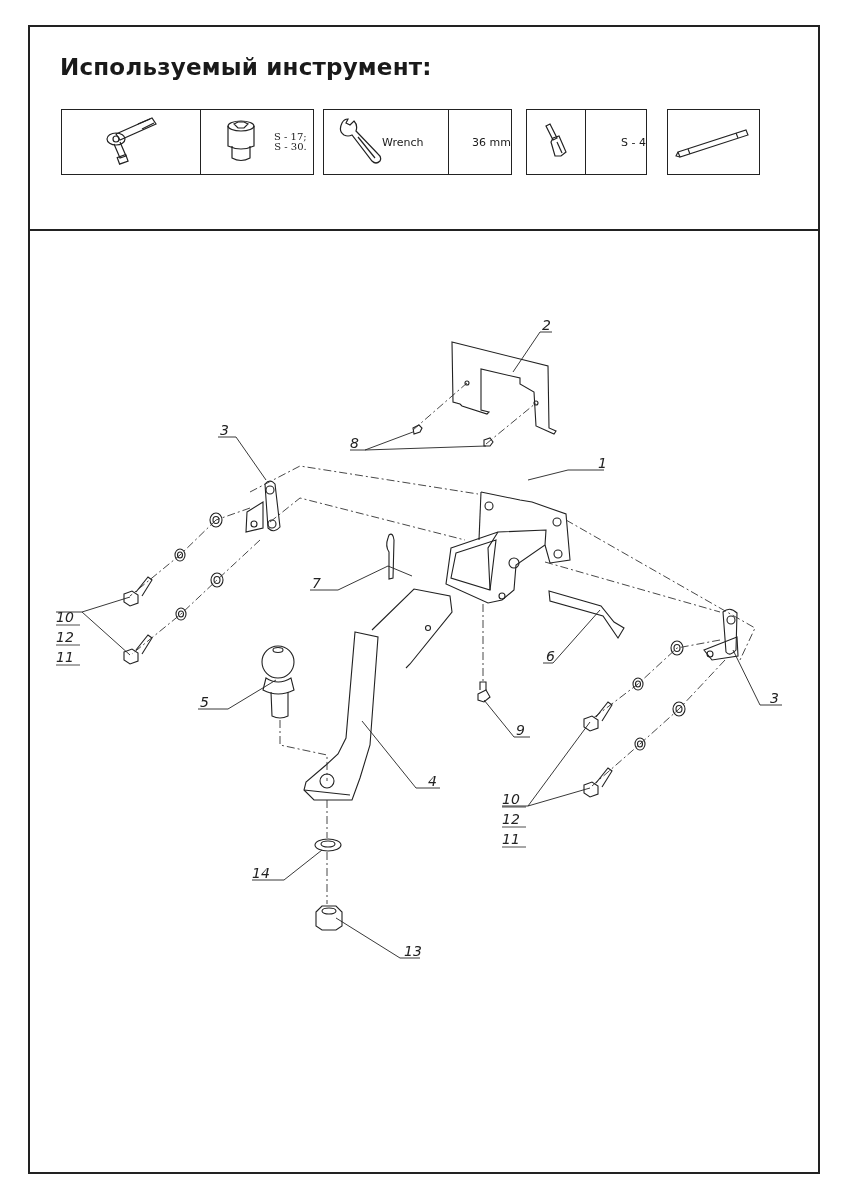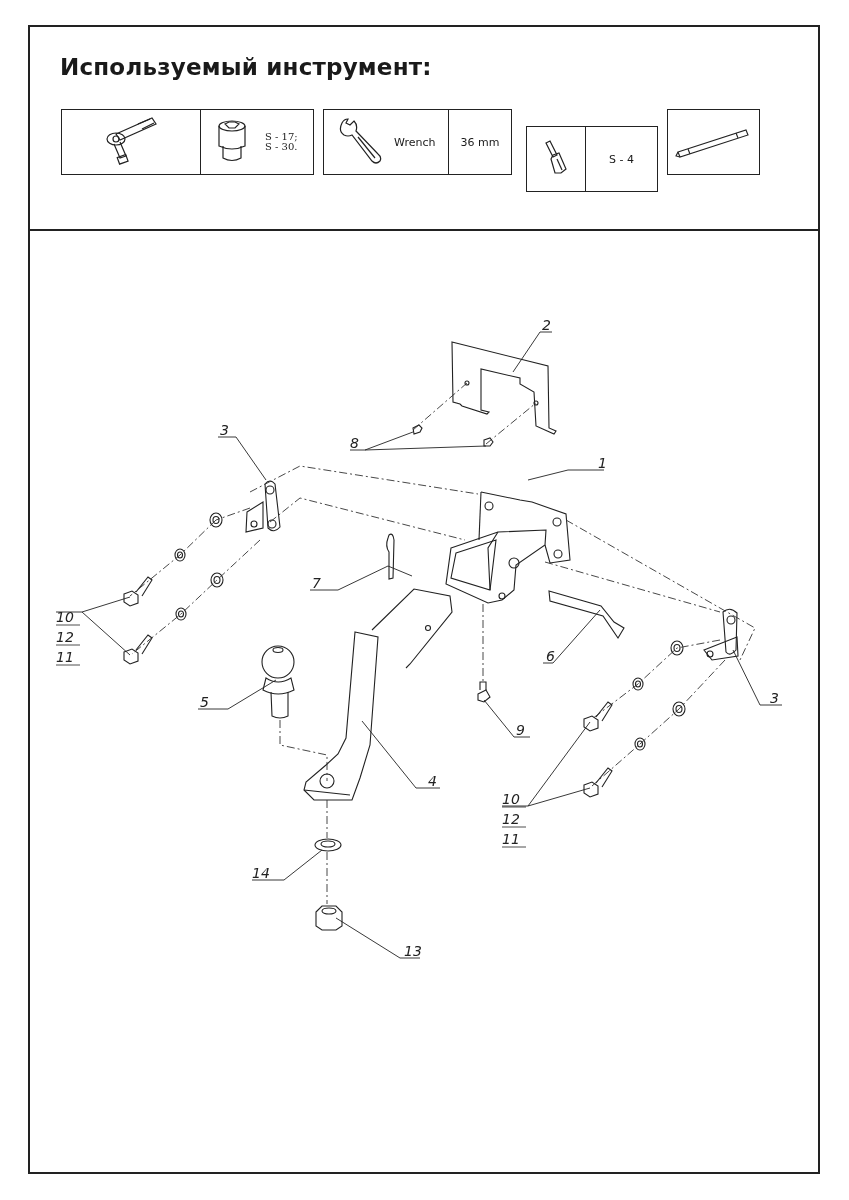--- a/index.html
+++ b/index.html
@@ -2,21 +2,21 @@
 <html><head>
 <meta charset="utf-8">
 <style>
   html,body{margin:0;padding:0;background:#fff;}
   body{width:849px;height:1200px;position:relative;overflow:hidden;font-family:"DejaVu Sans",sans-serif;color:#1a1a1a;}
   .frame{position:absolute;left:28px;top:25px;width:792px;height:1149px;border:2px solid #222;box-sizing:border-box;}
   .divider{position:absolute;left:28px;top:229px;width:792px;height:2px;background:#222;}
   .title{position:absolute;left:60px;top:54px;font-size:23px;font-weight:bold;letter-spacing:0.2px;}
   .toolbox{position:absolute;top:109px;height:66px;border:1.5px solid #222;box-sizing:border-box;display:flex;}
   .cell{height:100%;box-sizing:border-box;position:relative;display:flex;align-items:center;justify-content:center;font-size:11px;}
-  .cell + .cell{border-left:1.5px solid #222;}
+  .cell + .cell{border-left:1.5px solid #222;justify-content:flex-end;}
   .cell svg{display:block;}
   .small{font-family:"DejaVu Serif",serif;font-size:10px;line-height:10px;}
   .drawing{position:absolute;left:0;top:0;width:849px;height:1200px;}
   .lbl{font-family:"DejaVu Sans",sans-serif;font-style:italic;font-size:14px;fill:#222;}
 </style>
 </head>
 <body>
 
 <div class="frame"></div>
 <div class="divider"></div>
@@ -29,21 +29,21 @@
       <g fill="none" stroke="#222" stroke-width="1.2">
         <path d="M30 22 L66 6 L70 12 L34 28 Z"></path>
         <path d="M52 12 L64 7 M56 17 L68 11"></path>
         <ellipse cx="30" cy="27" rx="9" ry="6"></ellipse>
         <circle cx="30" cy="27" r="3"></circle>
         <path d="M28 32 L34 46 L40 44 L34 30"></path>
         <rect x="32" y="44" width="9" height="7" transform="rotate(-20 36 47)"></rect>
       </g>
     </svg>
   </div>
-  <div class="cell" style="flex:1;justify-content:flex-start;padding-left:14px;">
+  <div class="cell" style="flex:1;justify-content:flex-start;padding-left:23px;text-align:right;">
     <svg width="34" height="48" viewBox="0 0 34 48">
       <g fill="none" stroke="#222" stroke-width="1.2">
         <ellipse cx="17" cy="8" rx="13" ry="5"></ellipse>
         <path d="M4 8 L4 28 Q17 34 30 28 L30 8"></path>
         <path d="M8 28 L8 40 Q17 45 26 40 L26 28"></path>
         <path d="M10 6 L14 4 L20 4 L24 6 L20 10 L14 10 Z"></path>
       </g>
     </svg>
     <div class="small" style="margin-left:16px;">
       <div>S - 17;</div>
@@ -53,28 +53,28 @@
 </div>
 
 <div class="toolbox" style="left:323px;width:189px;">
   <div class="cell" style="width:124px;justify-content:flex-start;padding-left:12px;">
     <svg width="46" height="50" viewBox="0 0 46 50">
       <g fill="none" stroke="#222" stroke-width="1.2">
         <path d="M6 6 Q2 14 8 18 Q12 20 16 18 L36 44 Q40 48 44 44 Q46 40 42 37 L20 14 Q22 8 18 4 L14 8 L10 6 L12 2 Q8 2 6 6 Z"></path>
         <path d="M22 20 L39 41"></path>
       </g>
     </svg>
-    <span style="margin-left:12px;">Wrench</span>
+    <span style="">Wrench</span>
   </div>
   <div class="cell" style="flex:1;">
     <span>36 mm</span>
   </div>
 </div>
 
-<div class="toolbox" style="left:526px;width:132px;margin-top:17px;">
+<div class="toolbox" style="left:526px;width:121px;">
   <div class="cell" style="width:58px;">
     <svg width="26" height="40" viewBox="0 0 26 40">
       <g fill="none" stroke="#222" stroke-width="1.2">
         <path d="M3 4 L7 2 L14 16 L10 18 Z"></path>
         <path d="M10 16 L16 14 L23 30 L18 34 L12 34 L8 20 Z"></path>
         <path d="M14 20 L19 31"></path>
       </g>
     </svg>
   </div>
   <div class="cell" style="flex:1;">

